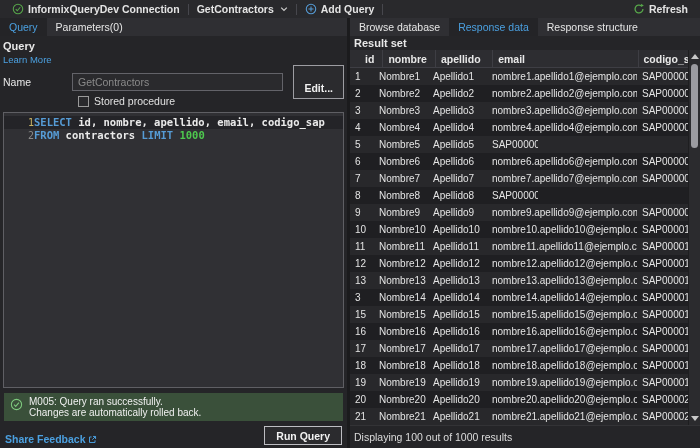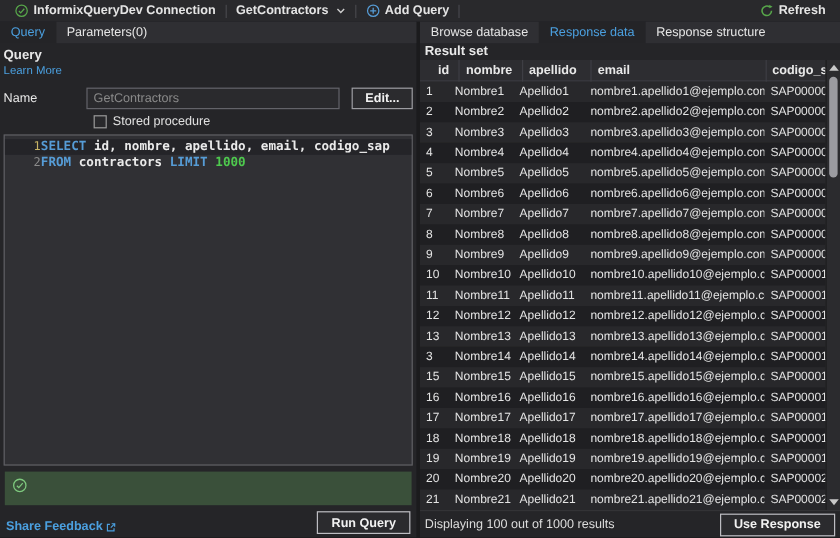--- a/index.html
+++ b/index.html
@@ -30,21 +30,21 @@
   .heading { margin-top:4px; height:13px; font-weight:bold; font-size:11px; }
   .desc { margin-top:1px; height:13px; font-size:9.5px; color:#d2d2d2; white-space:nowrap; overflow:hidden; }
   .link { color:#4ba0e0; cursor:pointer; display:inline-flex; align-items:center; gap:2px; }
   .name-row { margin-top:5px; height:20px; display:flex; align-items:center; }
   .name-label { width:72px; font-size:10.5px; }
   .name-input { width:220px; height:18px; background:#2a2a2d; border:1px solid #636369;
                 color:#e8e8e8; font-size:10.5px; padding:0 5px; font-family:"Liberation Sans",sans-serif; }
   .name-input::placeholder { color:#8a8a8a; }
   .btn { background:#2b2b2e; border:1px solid #9d9da2; color:#f2f2f2; font-weight:bold;
          font-size:10.5px; font-family:"Liberation Sans",sans-serif; cursor:pointer; }
-  .btn-sm { height:18px; padding:0 10px; margin-left:10px; }
+  .btn-sm { height:18px; padding:16px 10px; margin-left:10px; }
   .btn-lg { height:19px; padding:0 11px; border-color:#bdbdc2; }
   .checkbox-row { margin-top:3px; height:12px; display:flex; align-items:center; padding-left:75px; }
   .checkbox { width:11px; height:11px; border:1px solid #9a9a9a; background:#29292c; display:inline-block; }
   .cb-label { margin-left:5px; font-size:10.5px; color:#e0e0e0; }
 
   
   .editor { margin-top:5px; height:276px; background:#303034; border:1px solid #5f5f64;
             font-family:"DejaVu Sans Mono", monospace; font-size:10.5px; padding-top:3px; overflow:hidden; }
   .ed-line { display:flex; height:13px; line-height:13px; }
   .ed-line.active { background:#242428; }
@@ -164,20 +164,24 @@
             <div class="ed-line">
               <span class="gutter">2</span>
               <span class="code"><span class="tok-keyword">FROM</span><span class="tok-plain"> contractors </span><span class="tok-keyword">LIMIT</span><span class="tok-number"> 1000</span></span>
             </div>
           </div>
         <div class="msgbox">
           <svg width="13" height="13" viewBox="0 0 16 16" style="margin-top:2px;">
             <circle cx="8" cy="8" r="6.3" fill="none" stroke="#7ec97e" stroke-width="1.3"></circle>
             <path d="M5 8.3l2 2 4-4.6" fill="none" stroke="#7ec97e" stroke-width="1.3"></path>
           </svg>
+          <div class="msg-lines">
+            <div>M005: Query ran successfully.</div>
+            <div>Changes are automatically rolled back.</div>
+          </div>
         </div>
         <div class="left-footer">
           <span class="link">
             <span>Share Feedback</span>
             <svg width="9" height="9" viewBox="0 0 10 10">
               <path d="M4 2.2H1.7v6.1H7.8V5.9" fill="none" stroke="#4ba0e0" stroke-width="1.1"></path>
               <path d="M5.6 1.6h2.8v2.8" fill="none" stroke="#4ba0e0" stroke-width="1.1"></path>
               <path d="M8.3 1.7 L4.8 5.2" stroke="#4ba0e0" stroke-width="1.1"></path>
             </svg>
           </span>
@@ -228,42 +232,40 @@
                 <div class="cell col-0">4</div>
                 <div class="cell col-1">Nombre4</div>
                 <div class="cell col-2">Apellido4</div>
                 <div class="cell col-3">nombre4.apellido4@ejemplo.com</div>
                 <div class="cell col-4">SAP000004</div>
               </div>
               <div class="trow odd">
                 <div class="cell col-0">5</div>
                 <div class="cell col-1">Nombre5</div>
                 <div class="cell col-2">Apellido5</div>
-                <div class="cell col-3">nombre5.apellido5@ejemplo.com</div>
                 <div class="cell col-4">SAP000005</div>
               </div>
               <div class="trow even">
                 <div class="cell col-0">6</div>
                 <div class="cell col-1">Nombre6</div>
                 <div class="cell col-2">Apellido6</div>
                 <div class="cell col-3">nombre6.apellido6@ejemplo.com</div>
                 <div class="cell col-4">SAP000006</div>
               </div>
               <div class="trow odd">
                 <div class="cell col-0">7</div>
                 <div class="cell col-1">Nombre7</div>
                 <div class="cell col-2">Apellido7</div>
                 <div class="cell col-3">nombre7.apellido7@ejemplo.com</div>
                 <div class="cell col-4">SAP000007</div>
               </div>
               <div class="trow even">
                 <div class="cell col-0">8</div>
                 <div class="cell col-1">Nombre8</div>
                 <div class="cell col-2">Apellido8</div>
-                <div class="cell col-3">nombre8.apellido8@ejemplo.com</div>
                 <div class="cell col-4">SAP000008</div>
               </div>
               <div class="trow odd">
                 <div class="cell col-0">9</div>
                 <div class="cell col-1">Nombre9</div>
                 <div class="cell col-2">Apellido9</div>
                 <div class="cell col-3">nombre9.apellido9@ejemplo.com</div>
                 <div class="cell col-4">SAP000009</div>
               </div>
               <div class="trow even">
@@ -353,17 +355,16 @@
             </div>
         </div>
         <div class="vscroll">
           <div class="sb-arrow up"></div>
           <div class="sb-thumb"></div>
           <div class="sb-arrow down"></div>
         </div>
       </div>
       <div class="right-footer">
         <span class="status-text">Displaying 100 out of 1000 results</span>
-        <button class="btn btn-lg">Use Response</button>
       </div>
     </div>
   </div>
 </div>
 
 </body></html>

